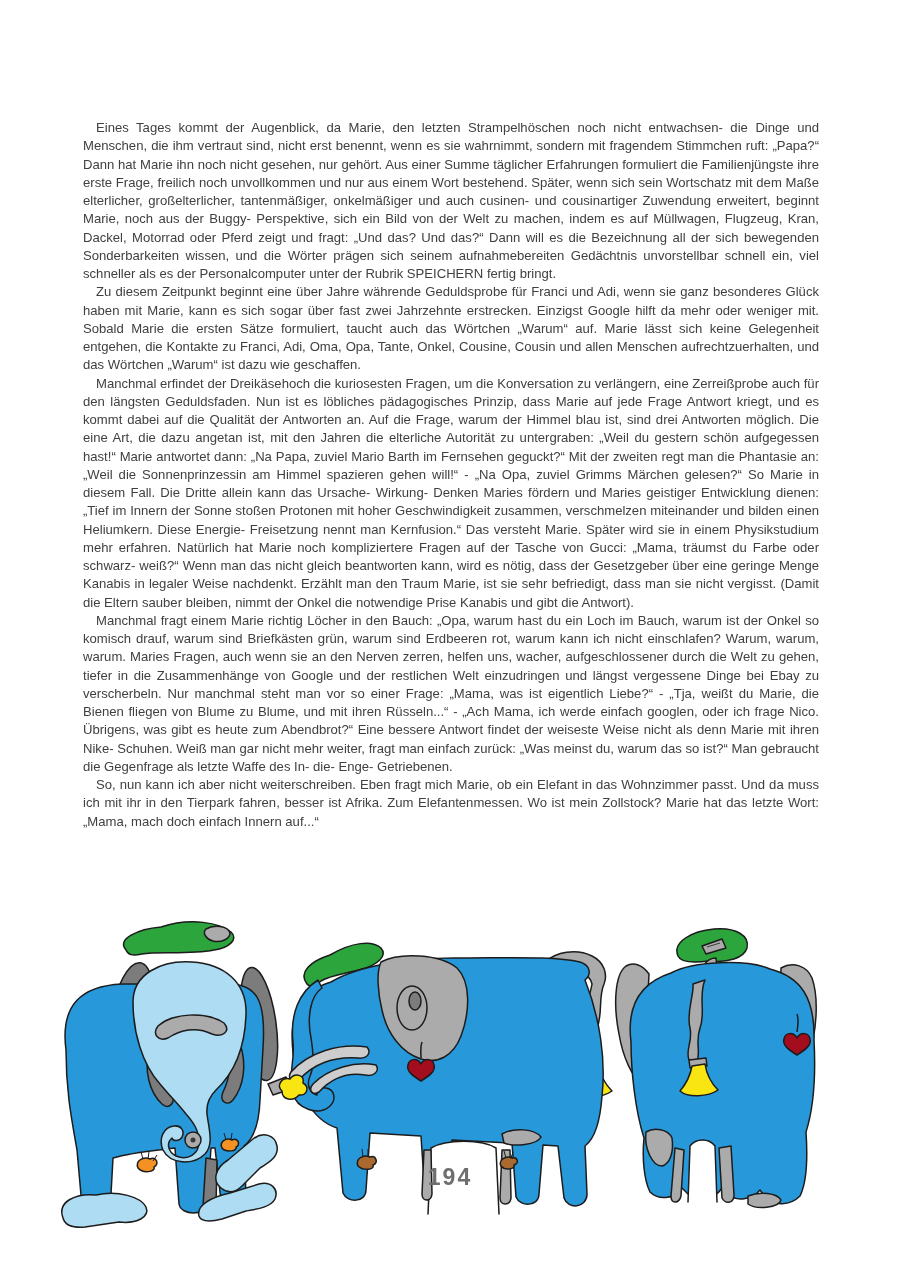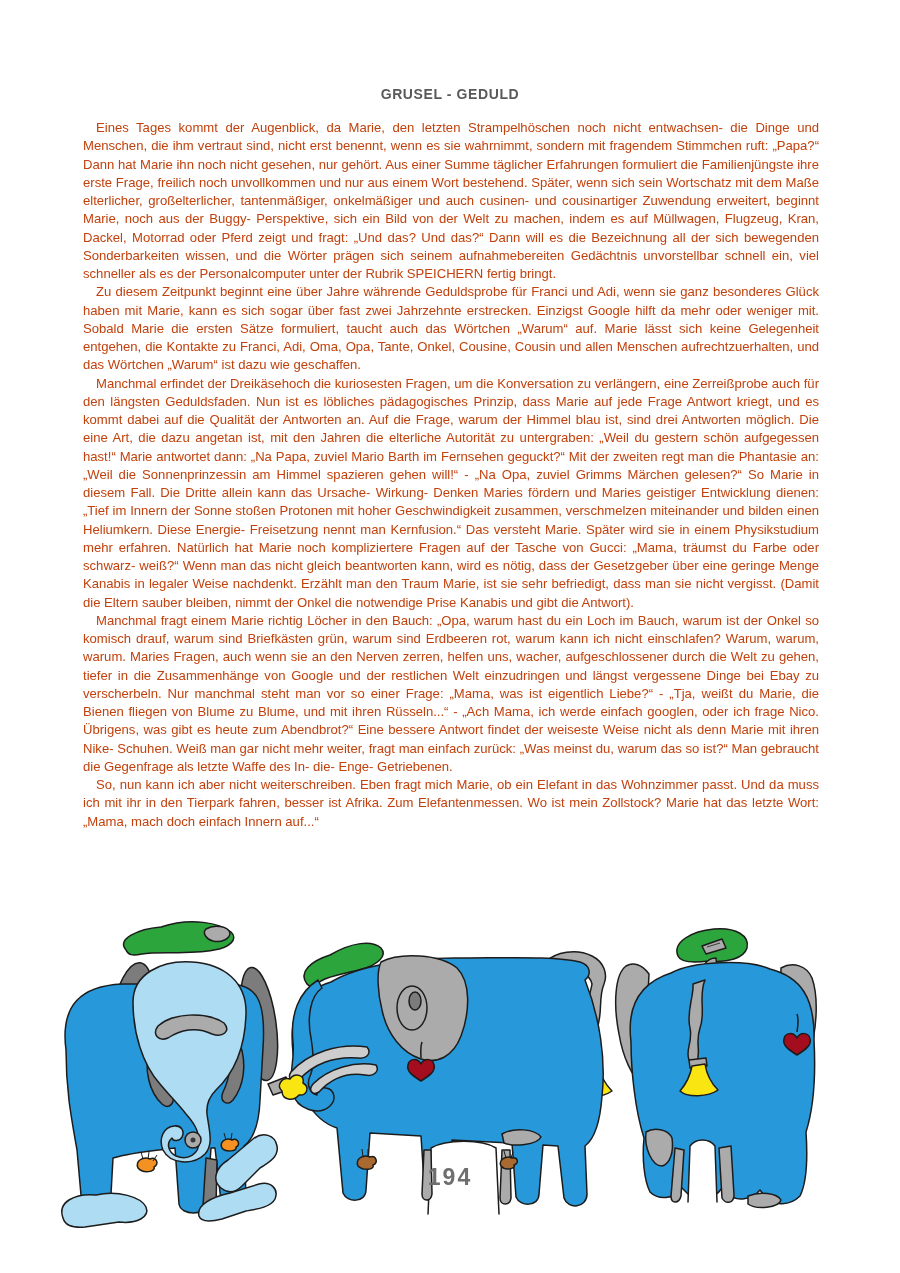--- a/index.html
+++ b/index.html
@@ -13,39 +13,38 @@
     position:relative; width:900px; height:1273px; background:#ffffff;
     font-family:"Liberation Sans","DejaVu Sans",sans-serif; overflow:hidden;
   }
   .title{
     position:absolute; left:0; top:86px; width:100%;
     text-align:center; font-size:14px; font-weight:bold;
     letter-spacing:0.6px; color:var(--titlegray);
   }
   .body-text{
     position:absolute; left:83px; top:119px; width:736px;
-    font-size:13.1px; line-height:18.25px; color:#c2410c;
+    font-size:13.1px; line-height:18.25px; color:#404040;
     text-align:justify;
   }
   .body-text p{ text-indent:13px; }
   .illustration{ position:absolute; left:0; top:900px; width:900px; height:373px;text-align:center; }
   .illustration svg{ display:block; width:900px; height:373px; }
   svg *{ vector-effect:non-scaling-stroke; }
   .o{ stroke:var(--ink); stroke-width:1.5; stroke-linejoin:round; stroke-linecap:round; }
   .pagenum{
     font-family:"Liberation Sans","DejaVu Sans",sans-serif;
     font-weight:bold; font-size:23px; letter-spacing:2px; fill:var(--pagenum);
   }
 </style>
 </head>
 <body>
 
 <div class="page">
 
-  <div class="title">GRUSEL - GEDULD</div>
 
   <div class="body-text">
     <p>Eines Tages kommt der Augenblick, da Marie, den letzten Strampelhöschen noch nicht entwachsen- die Dinge und Menschen, die ihm vertraut sind, nicht erst benennt, wenn es sie wahrnimmt, sondern mit fragendem Stimmchen ruft: „Papa?“ Dann hat Marie ihn noch nicht gesehen, nur gehört. Aus einer Summe täglicher Erfahrungen formuliert die Familienjüngste ihre erste Frage, freilich noch unvollkommen und nur aus einem Wort bestehend. Später, wenn sich sein Wortschatz mit dem Maße elterlicher, großelterlicher, tantenmäßiger, onkelmäßiger und auch cusinen- und cousinartiger Zuwendung erweitert, beginnt Marie, noch aus der Buggy- Perspektive, sich ein Bild von der Welt zu machen, indem es auf Müllwagen, Flugzeug, Kran, Dackel, Motorrad oder Pferd zeigt und fragt: „Und das? Und das?“ Dann will es die Bezeichnung all der sich bewegenden Sonderbarkeiten wissen, und die Wörter prägen sich seinem aufnahmebereiten Gedächtnis unvorstellbar schnell ein, viel schneller als es der Personalcomputer unter der Rubrik SPEICHERN fertig bringt.</p>
     <p>Zu diesem Zeitpunkt beginnt eine über Jahre währende Geduldsprobe für Franci und Adi, wenn sie ganz besonderes Glück haben mit Marie, kann es sich sogar über fast zwei Jahrzehnte erstrecken. Einzigst Google hilft da mehr oder weniger mit. Sobald Marie die ersten Sätze formuliert, taucht auch das Wörtchen „Warum“ auf. Marie lässt sich keine Gelegenheit entgehen, die Kontakte zu Franci, Adi, Oma, Opa, Tante, Onkel, Cousine, Cousin und allen Menschen aufrechtzuerhalten, und das Wörtchen „Warum“ ist dazu wie geschaffen.</p>
     <p>Manchmal erfindet der Dreikäsehoch die kuriosesten Fragen, um die Konversation zu verlängern, eine Zerreißprobe auch für den längsten Geduldsfaden. Nun ist es löbliches pädagogisches Prinzip, dass Marie auf jede Frage Antwort kriegt, und es kommt dabei auf die Qualität der Antworten an. Auf die Frage, warum der Himmel blau ist, sind drei Antworten möglich. Die eine Art, die dazu angetan ist, mit den Jahren die elterliche Autorität zu untergraben: „Weil du gestern schön aufgegessen hast!“ Marie antwortet dann: „Na Papa, zuviel Mario Barth im Fernsehen geguckt?“ Mit der zweiten regt man die Phantasie an: „Weil die Sonnenprinzessin am Himmel spazieren gehen will!“ - „Na Opa, zuviel Grimms Märchen gelesen?“ So Marie in diesem Fall. Die Dritte allein kann das Ursache- Wirkung- Denken Maries fördern und Maries geistiger Entwicklung dienen: „Tief im Innern der Sonne stoßen Protonen mit hoher Geschwindigkeit zusammen, verschmelzen miteinander und bilden einen Heliumkern. Diese Energie- Freisetzung nennt man Kernfusion.“ Das versteht Marie. Später wird sie in einem Physikstudium mehr erfahren. Natürlich hat Marie noch kompliziertere Fragen auf der Tasche von Gucci: „Mama, träumst du Farbe oder schwarz- weiß?“ Wenn man das nicht gleich beantworten kann, wird es nötig, dass der Gesetzgeber über eine geringe Menge Kanabis in legaler Weise nachdenkt. Erzählt man den Traum Marie, ist sie sehr befriedigt, dass man sie nicht vergisst. (Damit die Eltern sauber bleiben, nimmt der Onkel die notwendige Prise Kanabis und gibt die Antwort).</p>
     <p>Manchmal fragt einem Marie richtig Löcher in den Bauch: „Opa, warum hast du ein Loch im Bauch, warum ist der Onkel so komisch drauf, warum sind Briefkästen grün, warum sind Erdbeeren rot, warum kann ich nicht einschlafen? Warum, warum, warum. Maries Fragen, auch wenn sie an den Nerven zerren, helfen uns, wacher, aufgeschlossener durch die Welt zu gehen, tiefer in die Zusammenhänge von Google und der restlichen Welt einzudringen und längst vergessene Dinge bei Ebay zu verscherbeln. Nur manchmal steht man vor so einer Frage: „Mama, was ist eigentlich Liebe?“ - „Tja, weißt du Marie, die Bienen fliegen von Blume zu Blume, und mit ihren Rüsseln...“ - „Ach Mama, ich werde einfach googlen, oder ich frage Nico. Übrigens, was gibt es heute zum Abendbrot?“ Eine bessere Antwort findet der weiseste Weise nicht als denn Marie mit ihren Nike- Schuhen. Weiß man gar nicht mehr weiter, fragt man einfach zurück: „Was meinst du, warum das so ist?“ Man gebraucht die Gegenfrage als letzte Waffe des In- die- Enge- Getriebenen.</p>
     <p>So, nun kann ich aber nicht weiterschreiben. Eben fragt mich Marie, ob ein Elefant in das Wohnzimmer passt. Und da muss ich mit ihr in den Tierpark fahren, besser ist Afrika. Zum Elefantenmessen. Wo ist mein Zollstock? Marie hat das letzte Wort: „Mama, mach doch einfach Innern auf...“</p>
   </div>
 
   <div class="illustration">

